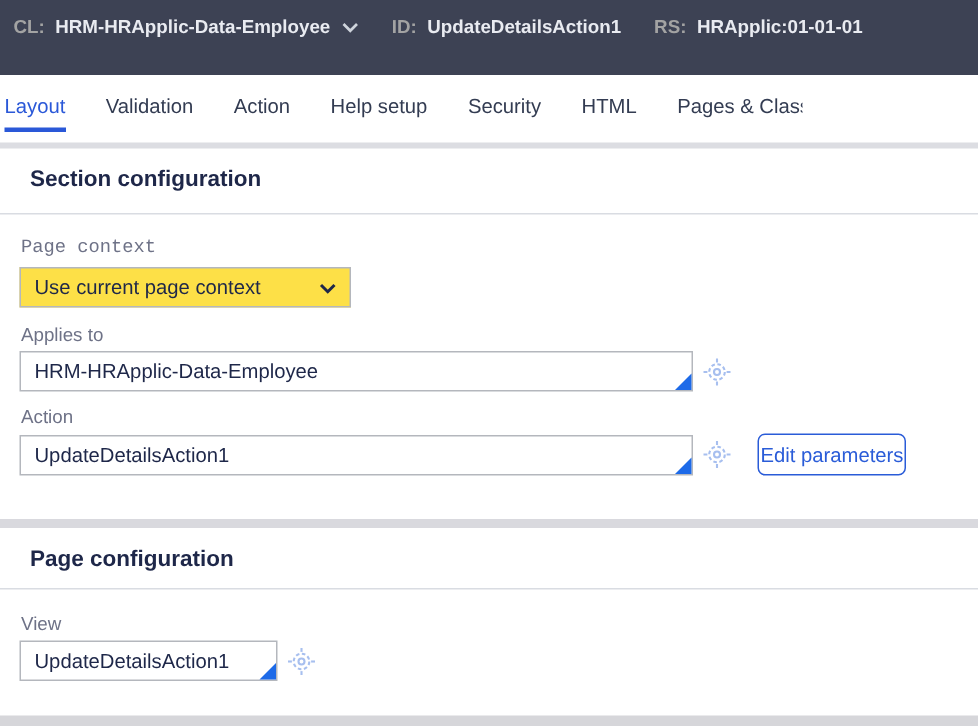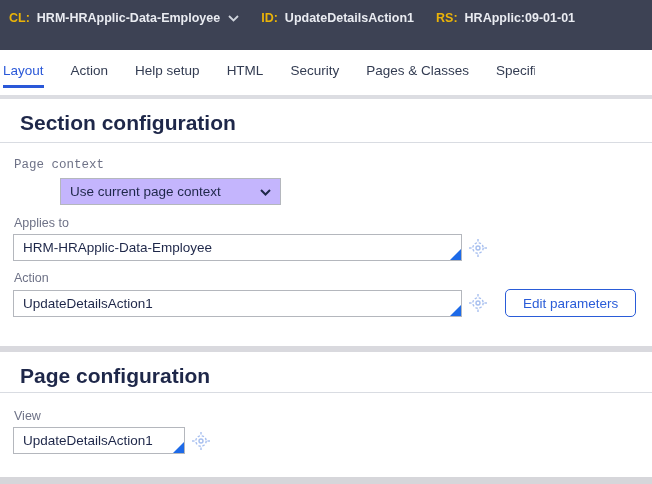--- a/index.html
+++ b/index.html
@@ -14,73 +14,73 @@
   .header {
     position:absolute; top:0; left:0; width:652px; height:50px;
     background:#3d4254; padding:6px 10px 0 9px;
   }
   .header-title { font-size:13.5px; font-weight:bold; color:#ffffff; white-space:nowrap; }
   .header-title .edit-word { margin-right:9px; }
   .header-meta {
     margin-top:5px; display:flex; align-items:center;
     font-size:12.5px; font-weight:bold; white-space:nowrap;
   }
-  .meta-key { color:#eab308; margin-right:7px; }
+  .meta-key { color:#a3a3a3; margin-right:7px; }
   .meta-val { color:#e9ebf1; }
   .meta-gap { width:22px; }
   .chev-btn { margin-left:8px; display:inline-flex; align-items:center; cursor:pointer; }
 
   
   .tabbar {
     position:absolute; top:50px; left:0; width:535px; height:38px;
     background:#ffffff; display:flex; gap:27px; padding-left:3px;
     overflow:hidden;
   }
   .tab {
     font-size:13.5px; color:#333c52; padding-top:13px; height:38px;
     border-bottom:3px solid transparent; white-space:nowrap; cursor:pointer;
   }
   .tab.active { color:#2a58d8; border-bottom-color:#2a58d8; }
 
   .strip { position:absolute; top:95px; left:0; width:652px; height:4px; background:#dcdde2; }
 
   
   .sec-heading {
-    position:absolute; left:20px; font-size:21px; font-weight:bold; color:#1e2749;
+    position:absolute; left:20px; font-size:15px; font-weight:bold; color:#1e2749;
     white-space:nowrap;
   }
   .rule { position:absolute; left:0; width:652px; height:1px; background:#d9dce2; }
   .divider { position:absolute; left:0; width:652px; background:#d9d9de; }
 
   .field-label {
     position:absolute; left:14px; font-size:12.5px; color:#6e7287; white-space:nowrap;
   }
 
   .row { position:absolute; left:13px; display:flex; align-items:center; }
 
   .select-box {
-    width:221px; height:27px; border:1px solid #b4b7bd; background:#c4b5fd;
+    width:221px; height:27px; border:1px solid #b4b7bd; background:#fde047;
     display:flex; align-items:center; justify-content:space-between;
-    padding:3px 9px; font-size:13.5px; color:#1e2749; cursor:pointer;margin-left:47px;
+    padding:3px 9px; font-size:13.5px; color:#1e2749; cursor:pointer;
   }
 
   .input-wrap { position:relative; height:27px; }
   .input-wrap input {
     width:100%; height:27px; border:1px solid #b4b7bd; background:#ffffff;
     padding:0 9px; font-size:13.5px; color:#1e2749;
     font-family:"Liberation Sans", sans-serif; outline:none;
   }
   .corner {
     position:absolute; right:1px; bottom:1px; width:0; height:0;
     border-left:11px solid transparent; border-bottom:11px solid #1d6ae8;
   }
   .lookup { margin-left:5px; display:inline-flex; cursor:pointer; }
 
   .btn {
-    margin-left:16px; height:28px; padding:0 17px;
+    margin-left:16px; height:28px; padding:0 1px;
     background:#ffffff; border:1px solid #2a5cd8; border-radius:5px;
     color:#2a5cd8; font-size:13.5px; font-family:"Liberation Sans", sans-serif;
     cursor:pointer; white-space:nowrap;
   }
 </style>
 </head>
 <body>
 
 <div class="header">
   <div class="header-meta">
@@ -91,30 +91,31 @@
         <svg width="11" height="7" viewBox="0 0 11 7">
             <polyline points="1,1 5.5,5.5 10,1" fill="none" stroke="#cfd4dc" stroke-width="1.8"></polyline>
           </svg>
       </span>
     </span>
     <span class="meta-gap"></span>
     <span class="meta-key">ID:</span>
     <span class="meta-val">UpdateDetailsAction1</span>
     <span class="meta-gap"></span>
     <span class="meta-key">RS:</span>
-    <span class="meta-val">HRApplic:09-01-01</span>
+    <span class="meta-val">HRApplic:01-01-01</span>
   </div>
 </div>
 
 <div class="tabbar">
   <div class="tab active">Layout</div>
+  <div class="tab">Validation</div>
   <div class="tab">Action</div>
   <div class="tab">Help setup</div>
+  <div class="tab">Security</div>
   <div class="tab">HTML</div>
-  <div class="tab">Security</div>
   <div class="tab">Pages &amp; Classes</div>
   <div class="tab">Specifications</div>
 </div>
 <div class="strip"></div>
 
 <div class="sec-heading" style="top:111px;">Section configuration</div>
 <div class="rule" style="top:142px;"></div>
 
 <div class="field-label" style="top:158px;font-family:Liberation Mono, monospace;">Page context</div>
 <div class="row" style="top:178px;">

